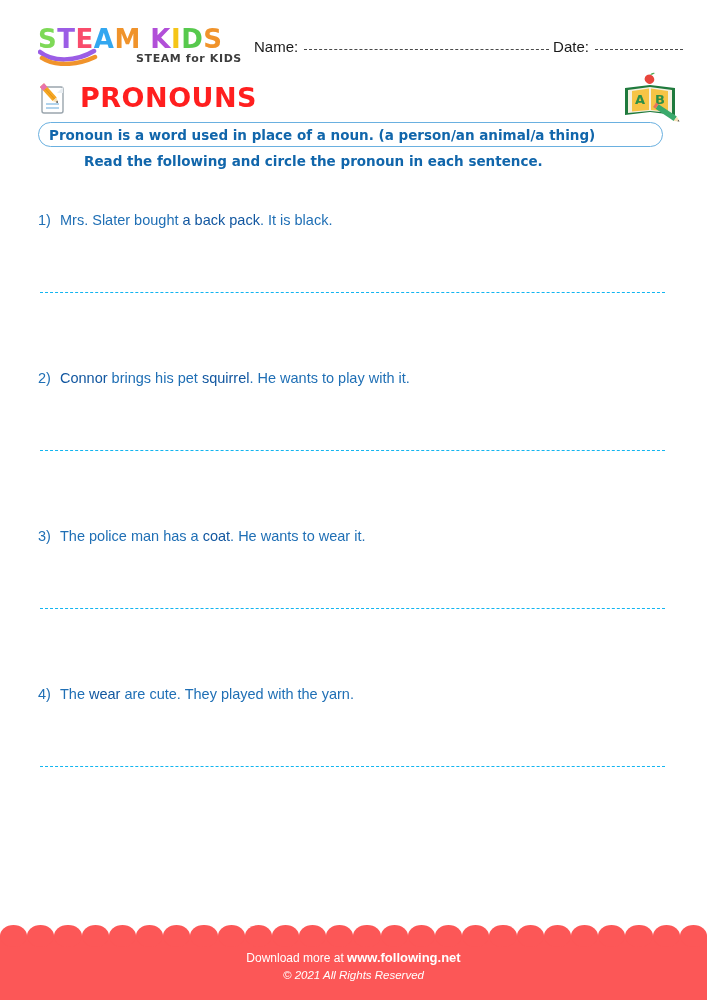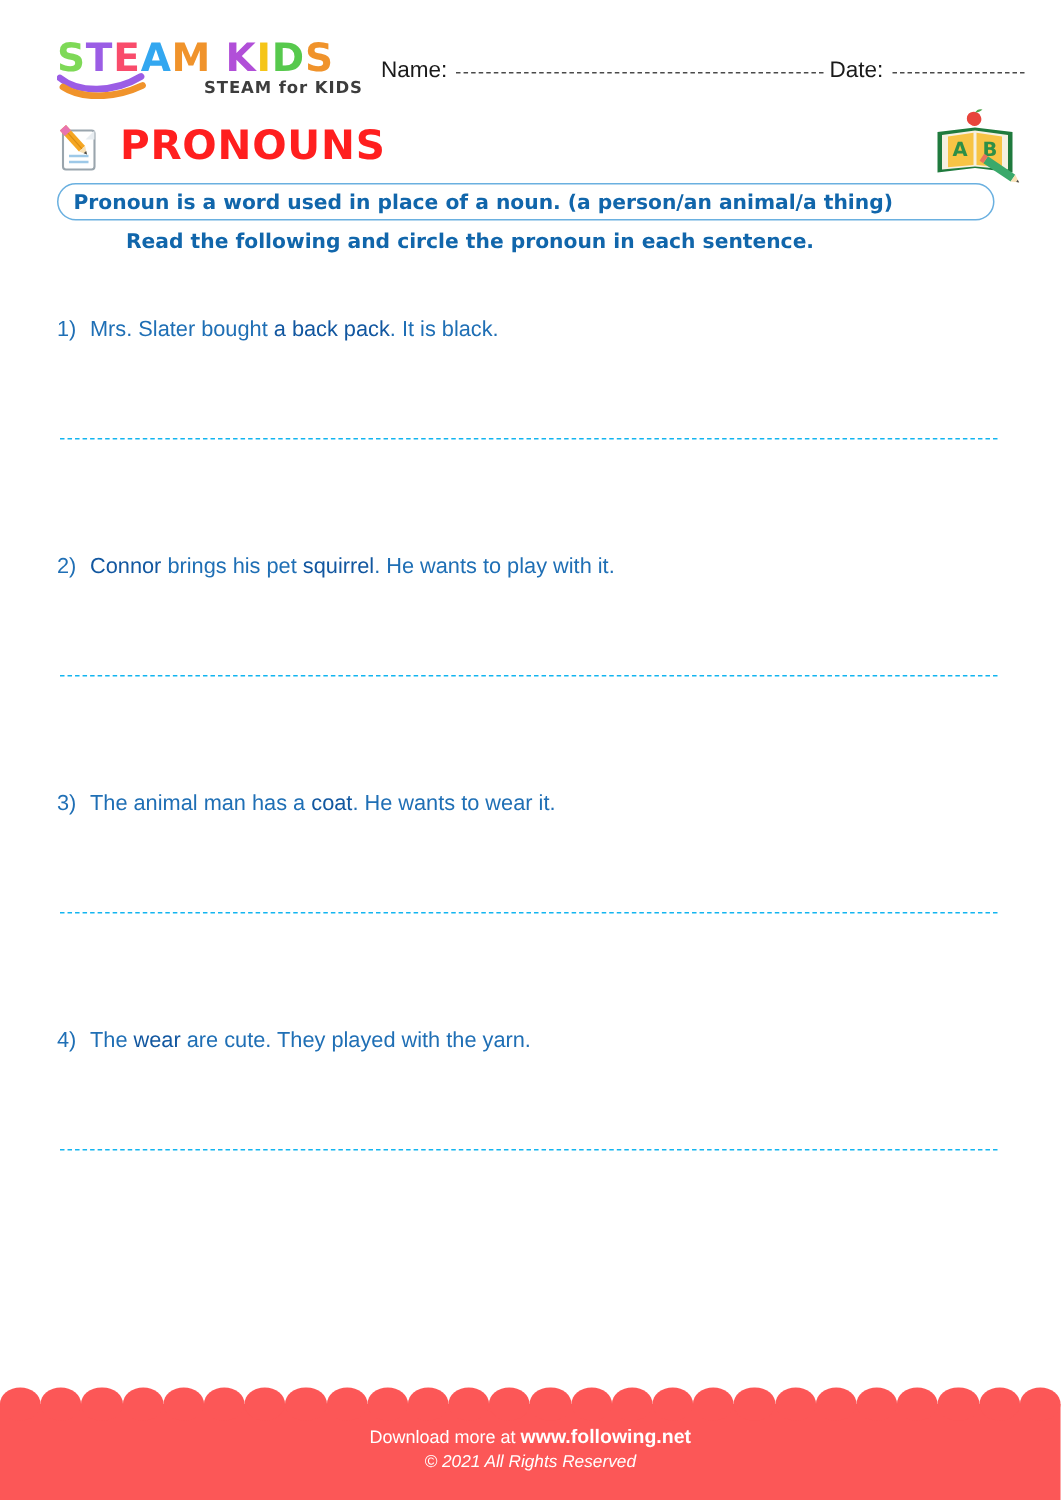--- a/index.html
+++ b/index.html
@@ -307,21 +307,21 @@
   <div class="questions" id="questions">
       <div class="q-item">
         <div class="q-text"><span class="q-num">1)</span><span>Mrs. Slater bought </span><b>a back pack</b><span>. It is black.</span></div>
         <div class="q-answer-line" style="border-bottom-color: rgb(19, 181, 240);"></div>
       </div>
       <div class="q-item">
         <div class="q-text"><span class="q-num">2)</span><b>Connor</b><span> brings his pet </span><b>squirrel</b><span>. He wants to play with it.</span></div>
         <div class="q-answer-line" style="border-bottom-color: rgb(19, 181, 240);"></div>
       </div>
       <div class="q-item">
-        <div class="q-text"><span class="q-num">3)</span><span>The animal man has a </span><b>coat</b><span>. He wants to wear it.</span></div>
+        <div class="q-text"><span class="q-num">3)</span><span>The police man has a </span><b>coat</b><span>. He wants to wear it.</span></div>
         <div class="q-answer-line" style="border-bottom-color: rgb(19, 181, 240);"></div>
       </div>
       <div class="q-item">
         <div class="q-text"><span class="q-num">4)</span><span>The </span><b>wear</b><span> are cute. They played with the yarn.</span></div>
         <div class="q-answer-line" style="border-bottom-color: rgb(19, 181, 240);"></div>
       </div>
     </div>
 
   <div class="footer">
     <div class="scallops" id="scallops">

